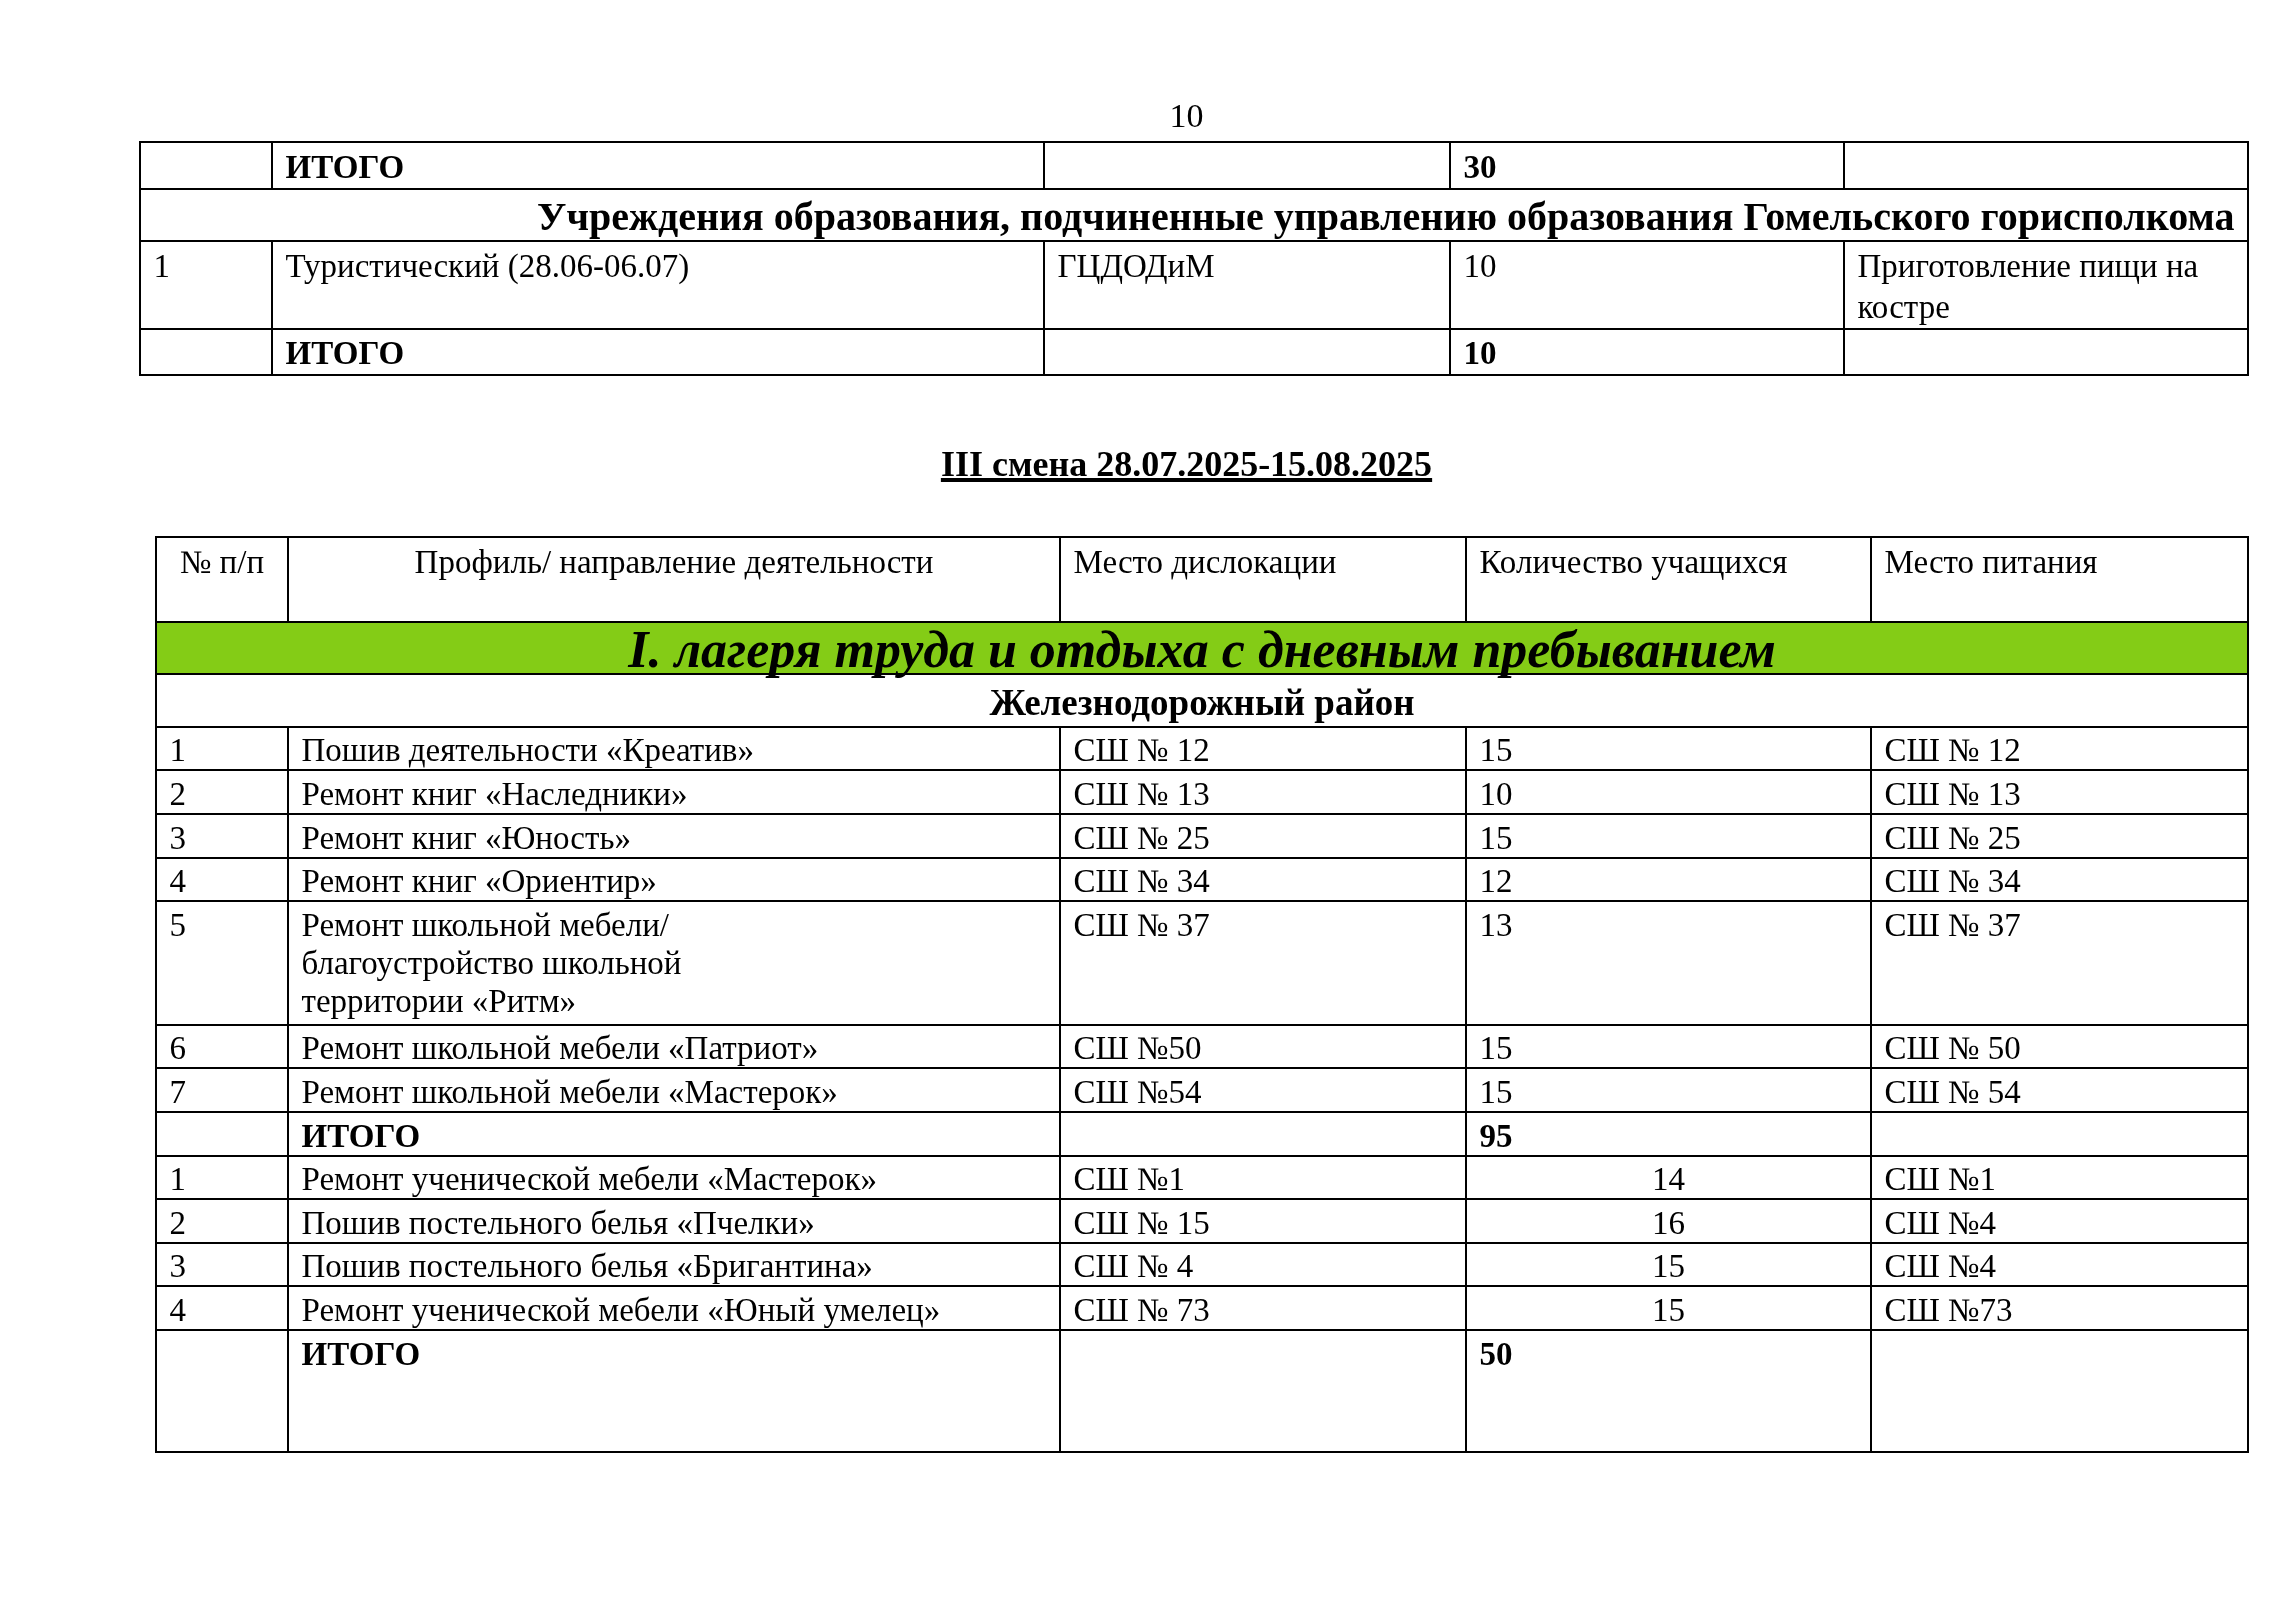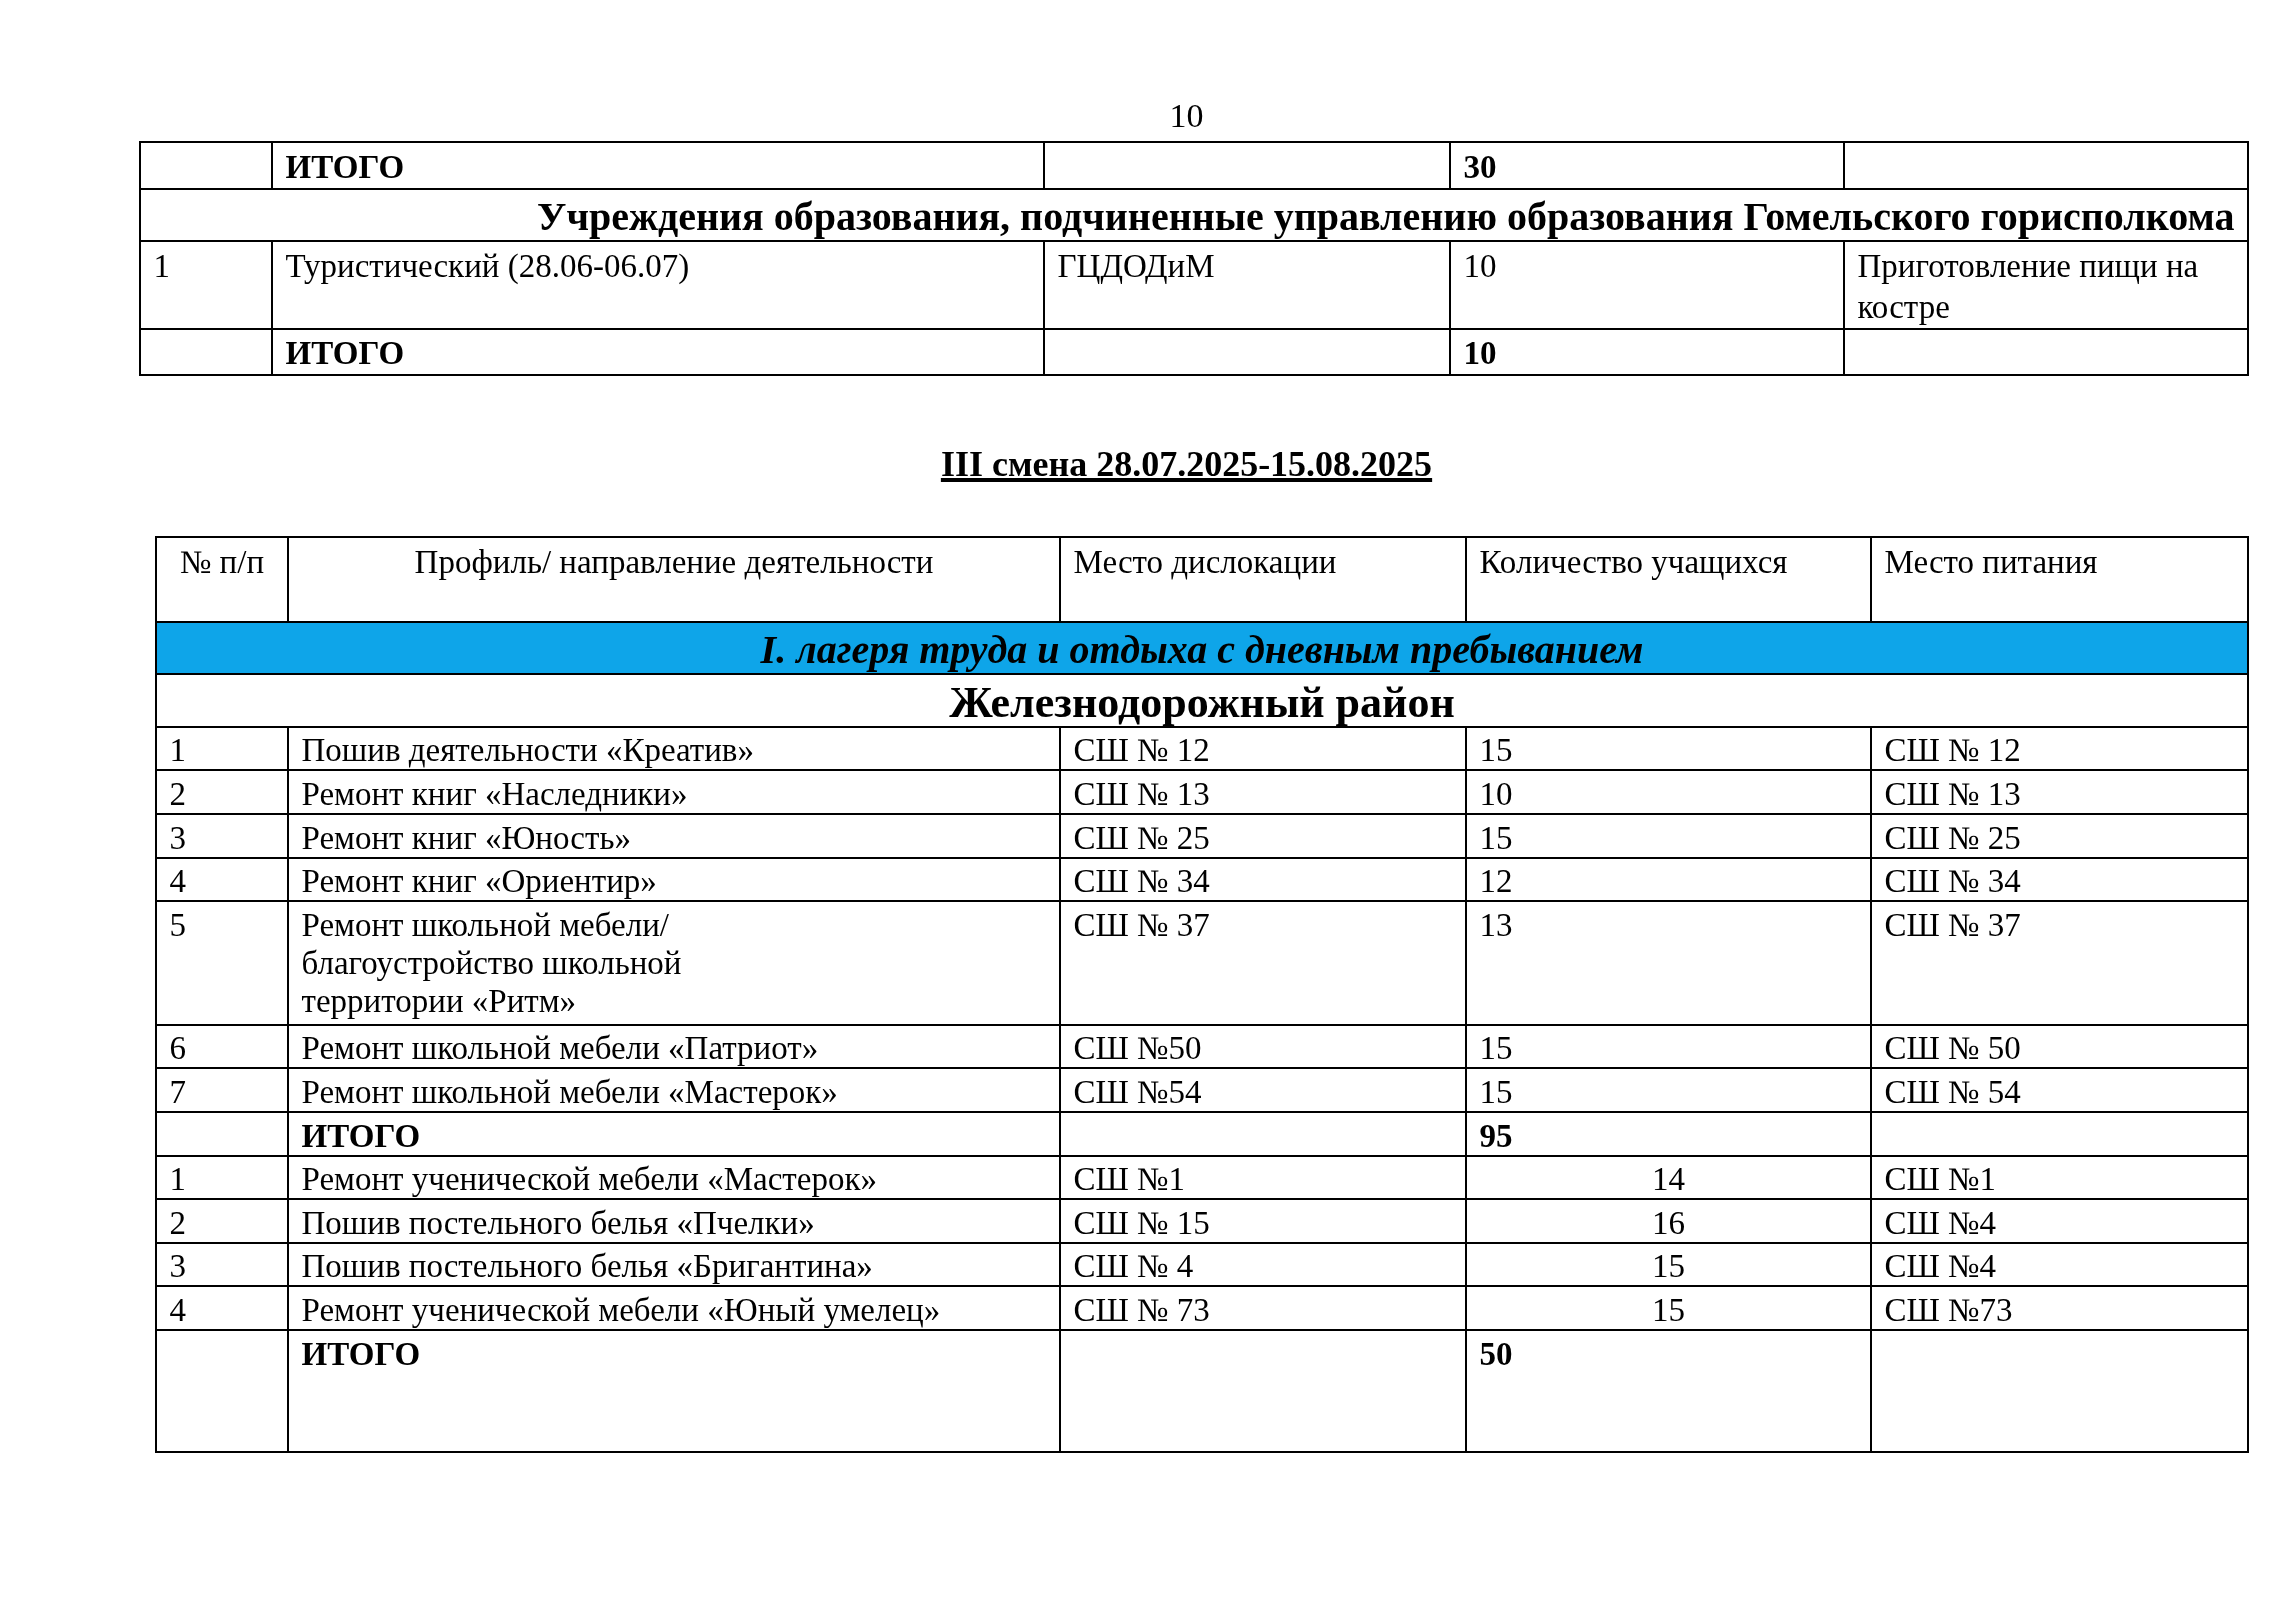--- a/index.html
+++ b/index.html
@@ -12,22 +12,22 @@
   .center { text-align:center; }
   #t1 { left:139px; top:141px; width:2107px; }
   #t2 { left:155px; top:536px; width:2091px; }
   .t1-h1 td { height:38px; }
   .t1-sec td { font-size:40px; font-weight:bold; text-align:right; height:45px; line-height:47px; }
   .t1-r1 td { height:77px; }
   .t1-h2 td { height:38px; }
   .title { position:absolute; top:443px; left:0; width:2373px; text-align:center;
            font-size:36px; font-weight:bold; text-decoration:underline; text-decoration-thickness:3.6px; }
   .hdr td { height:79px; }
-  .gray td { background:#0ea5e9; font-size:40px; font-weight:bold; font-style:italic; text-align:center; height:45px; line-height:47px; }
-  .district td { font-size:44px; font-weight:bold; height:45px; line-height:47px; }
+  .gray td { background:#84cc16; font-size:52px; font-weight:bold; font-style:italic; text-align:center; height:45px; line-height:47px; }
+  .district td { font-size:37px; font-weight:bold; height:45px; line-height:47px; }
   .drow td { height:37px; line-height:38px; }
   .drow-tall td { height:118px; }
   .itogo td { height:37px; line-height:38px; }
   .itogo-last td { height:116px; }
   .dist-left td { text-align:left; padding-left:14.3px; }
 </style>
 </head>
 <body>
 
 <div class="pagenum">10</div>

